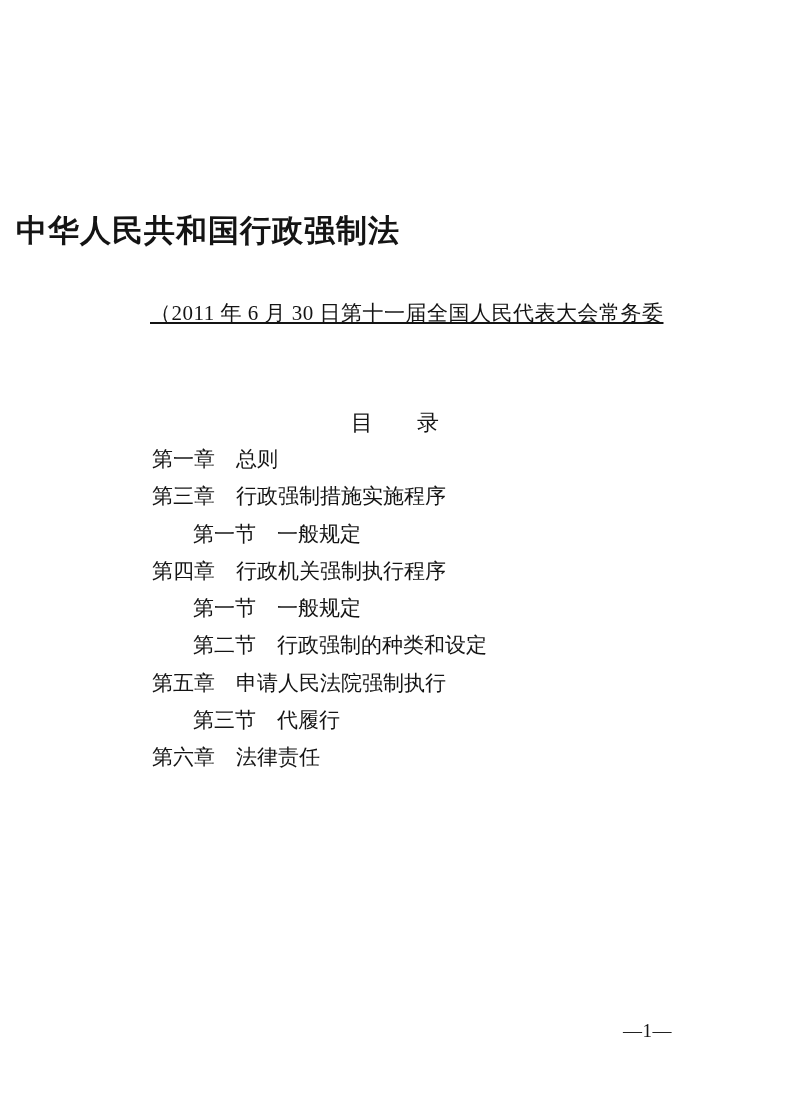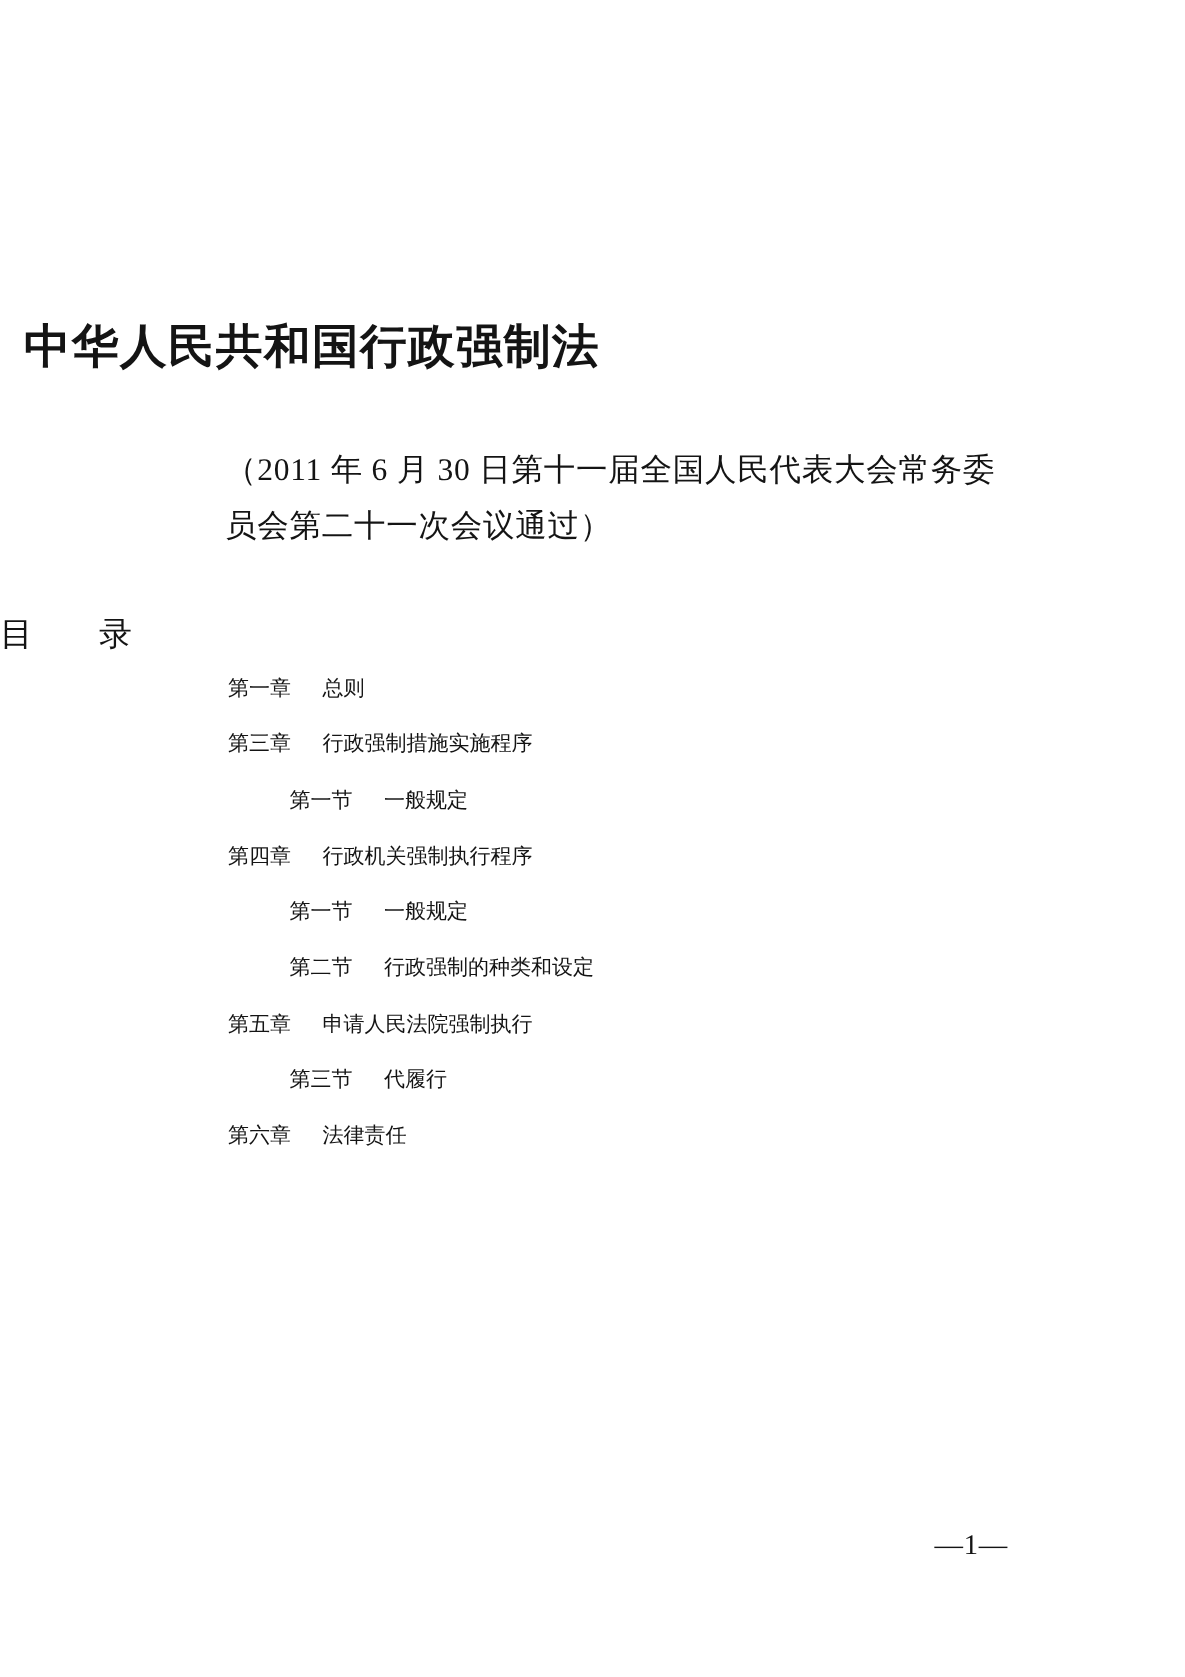--- a/index.html
+++ b/index.html
@@ -34,41 +34,42 @@
     position: absolute;
     top: 295px;
     left: 150px;
     width: 530px;
     font-size: 21px;
     line-height: 37px;
     letter-spacing: 0.5px;
   }
   .subtitle .line {
     white-space: nowrap;
+    text-decoration: underline;
   }
   .toc-heading {
     position: absolute;
     top: 406px;
     left: 0;
     width: 790px;
-    text-align: left;
+    text-align: center;
     font-size: 22px;
     line-height: 34px;
     white-space: pre;
   }
   .toc-list {
     position: absolute;
     top: 441px;
     left: 152px;
     width: 520px;
   }
   .toc-row {
     height: 37.3px;
     line-height: 37.3px;
-    font-size: 14px;
+    font-size: 21px;
     white-space: nowrap;
   }
   .toc-row.lvl2 {
     padding-left: 41px;
   }
   .toc-num {
     display: inline-block;
     margin-right: 21px;
   }
   .page-num {
@@ -83,21 +84,20 @@
 </style>
 </head>
 <body>
 
 <div class="page">
 
   <div class="doc-title">中华人民共和国行政强制法</div>
 
   <div class="subtitle">
     <div class="line">（2011 年 6 月 30 日第十一届全国人民代表大会常务委</div>
-    <div class="line">员会第二十一次会议通过）</div>
   </div>
 
   <div class="toc-heading">目　　录</div>
 
   <div class="toc-list">
     <div class="toc-row lvl1">
       <span class="toc-num">第一章</span><span class="toc-title">总则</span>
     </div>
     <div class="toc-row lvl1">
       <span class="toc-num">第三章</span><span class="toc-title">行政强制措施实施程序</span>

